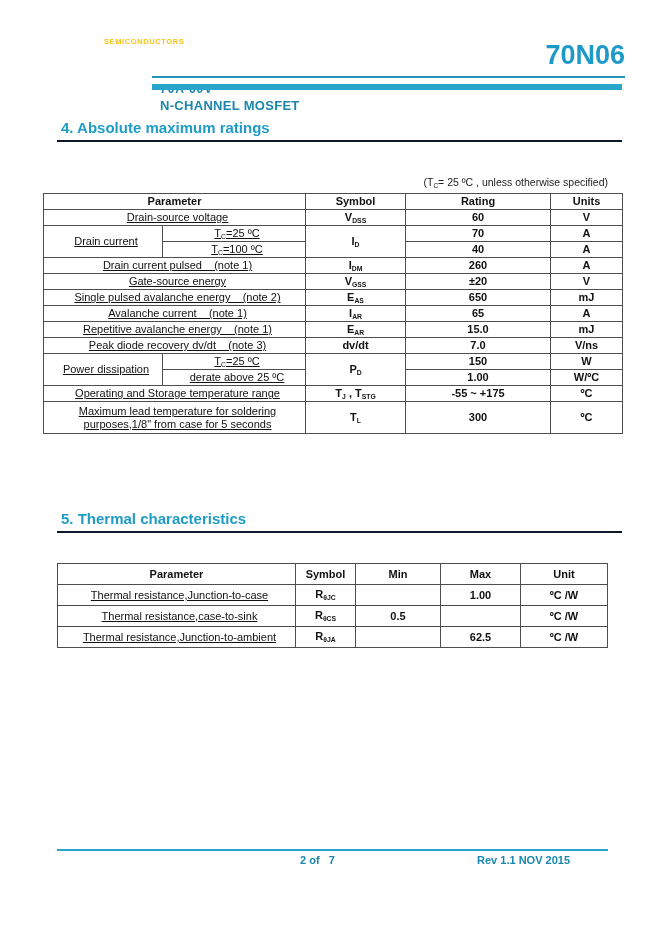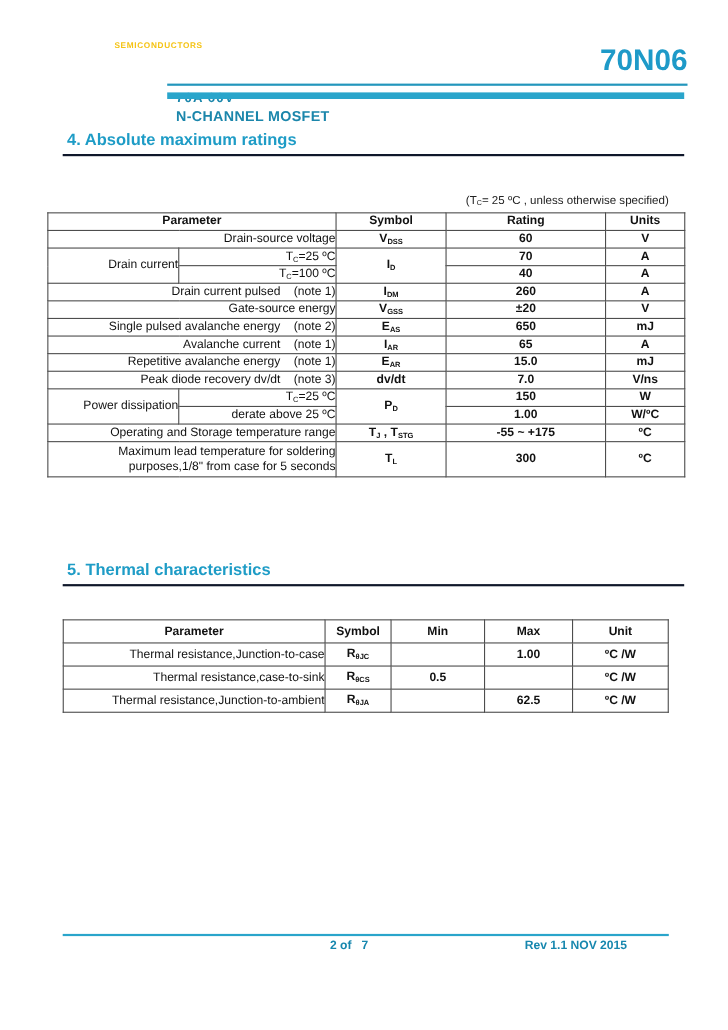--- a/index.html
+++ b/index.html
@@ -49,21 +49,21 @@
 
   
   table{border-collapse:collapse;table-layout:fixed;}
   td,th{
     border:1px solid #4d4d4d;
     font-size:11px;font-weight:normal;
     padding:0;line-height:1.12;
     overflow:hidden;white-space:pre-wrap;
     color:#111;
   }
-  .tL{text-align:right;padding-left:6px;}
+  .tL{text-align:center;padding-left:6px;text-decoration:underline;}
   .tC{text-align:center;font-weight:bold;}
   sub{font-size:0.62em;vertical-align:-0.28em;letter-spacing:0;}
   .abs-table{position:absolute;left:43px;top:193px;width:579px;}
   .abs-table td{height:15px;}
   .abs-table tr.h2 td{height:31px;}
   .th-table{position:absolute;left:57px;top:563px;width:550px;}
   .th-table td{height:20px;}
 
   
   .foot-rule{position:absolute;left:57px;top:849px;width:551px;height:2px;background:#2AA5CB;}

